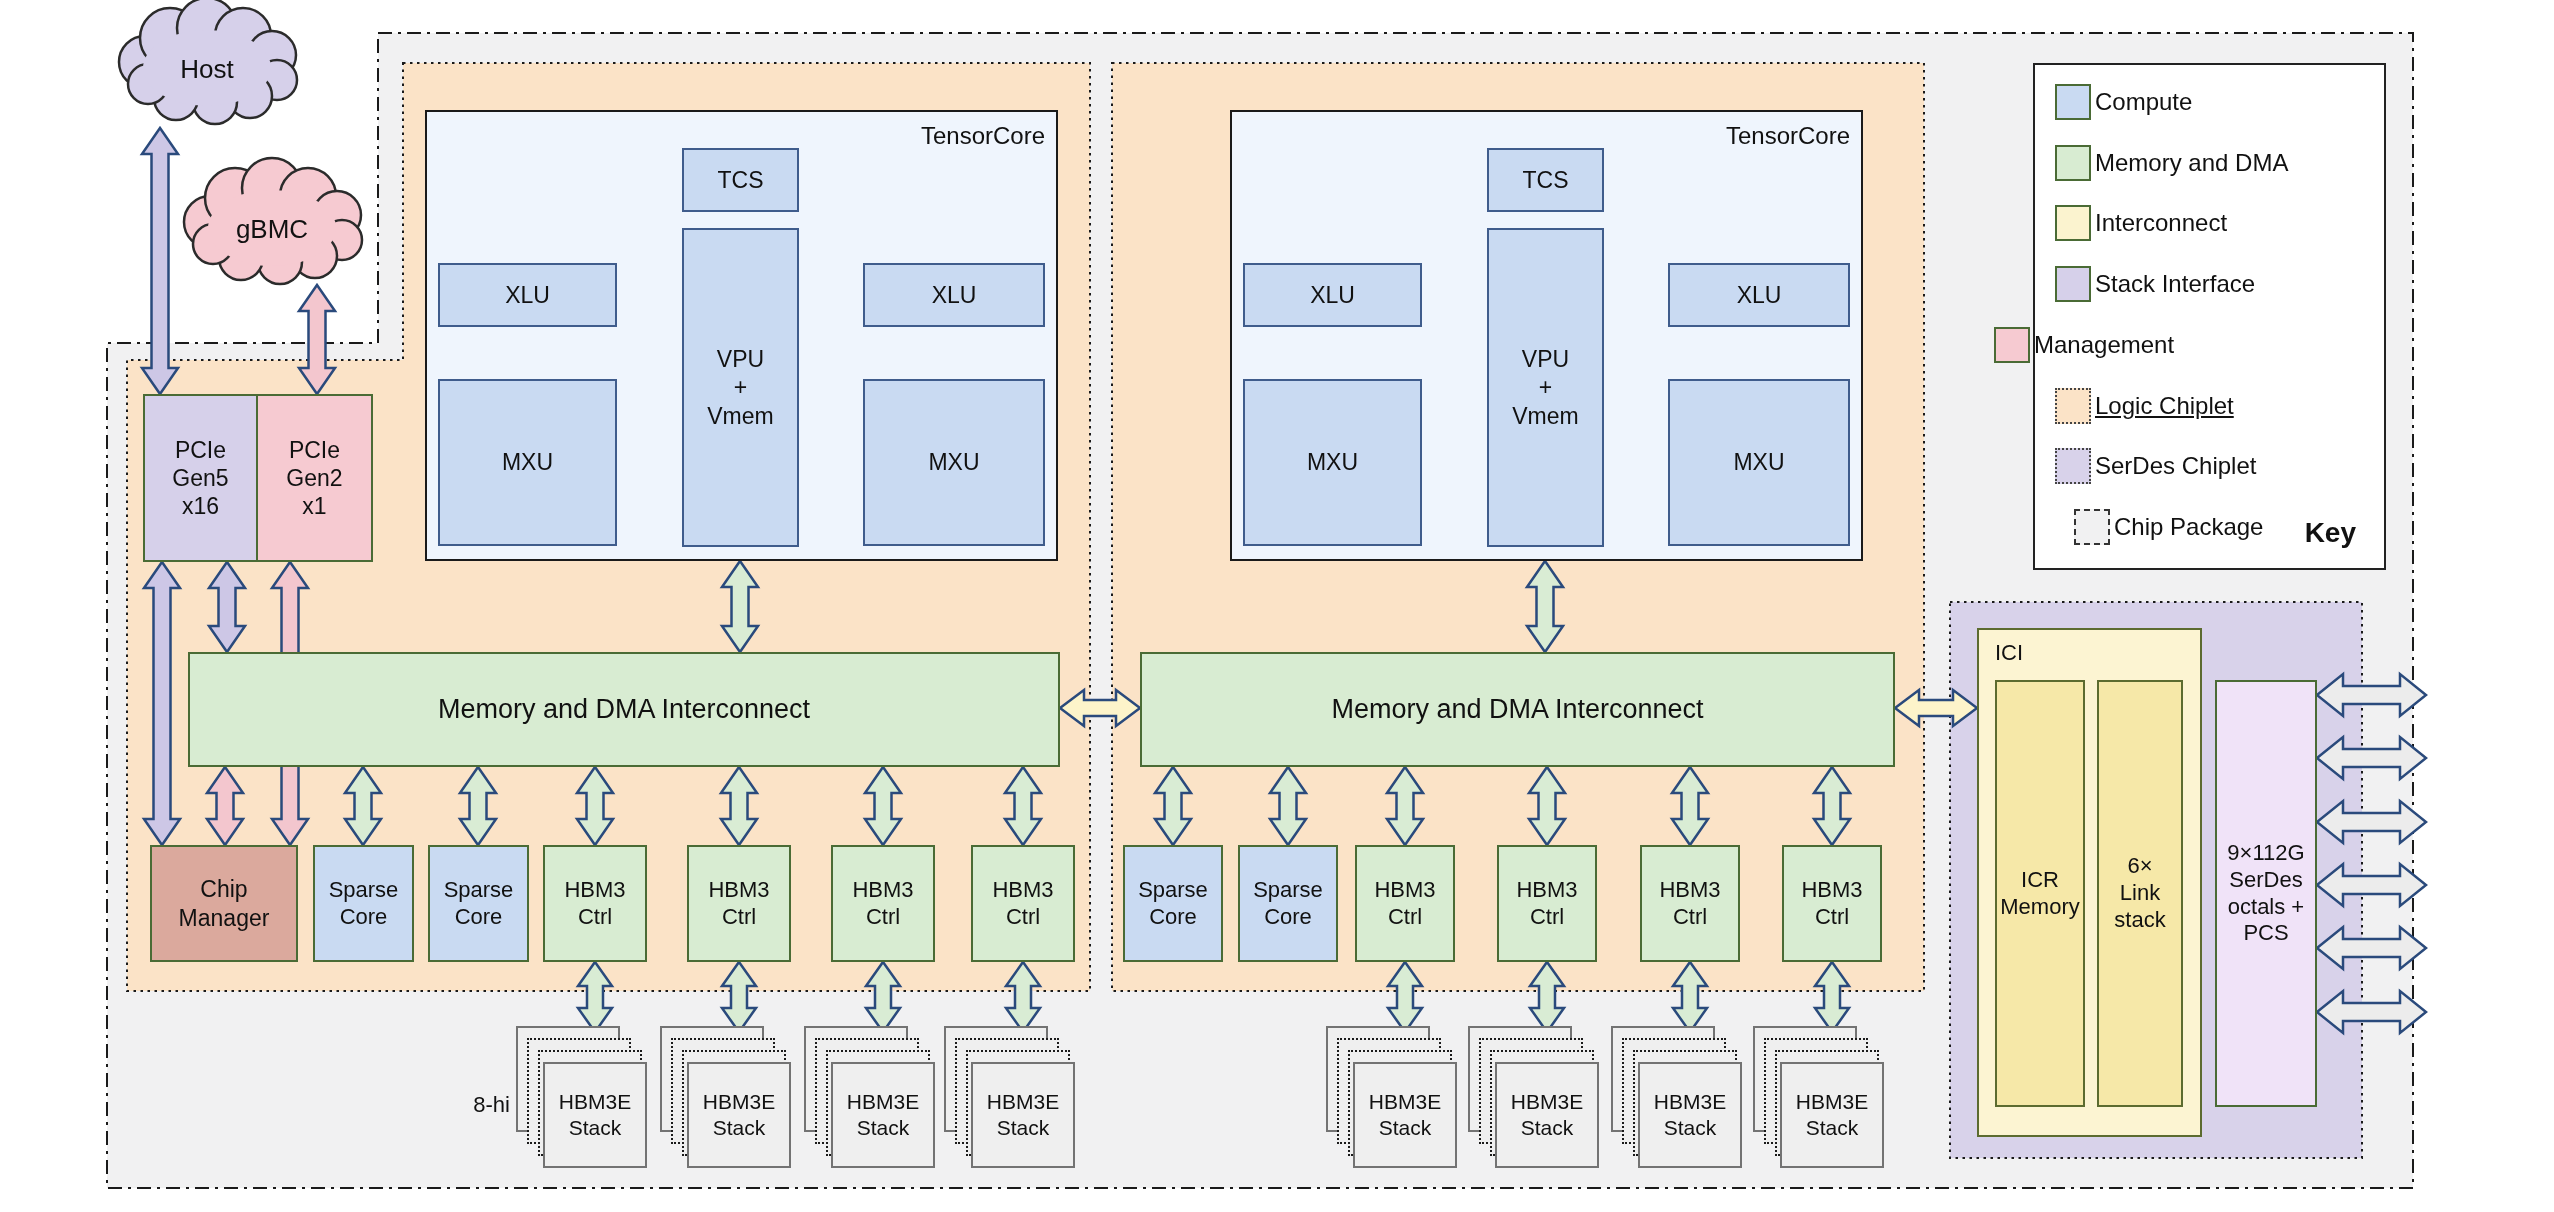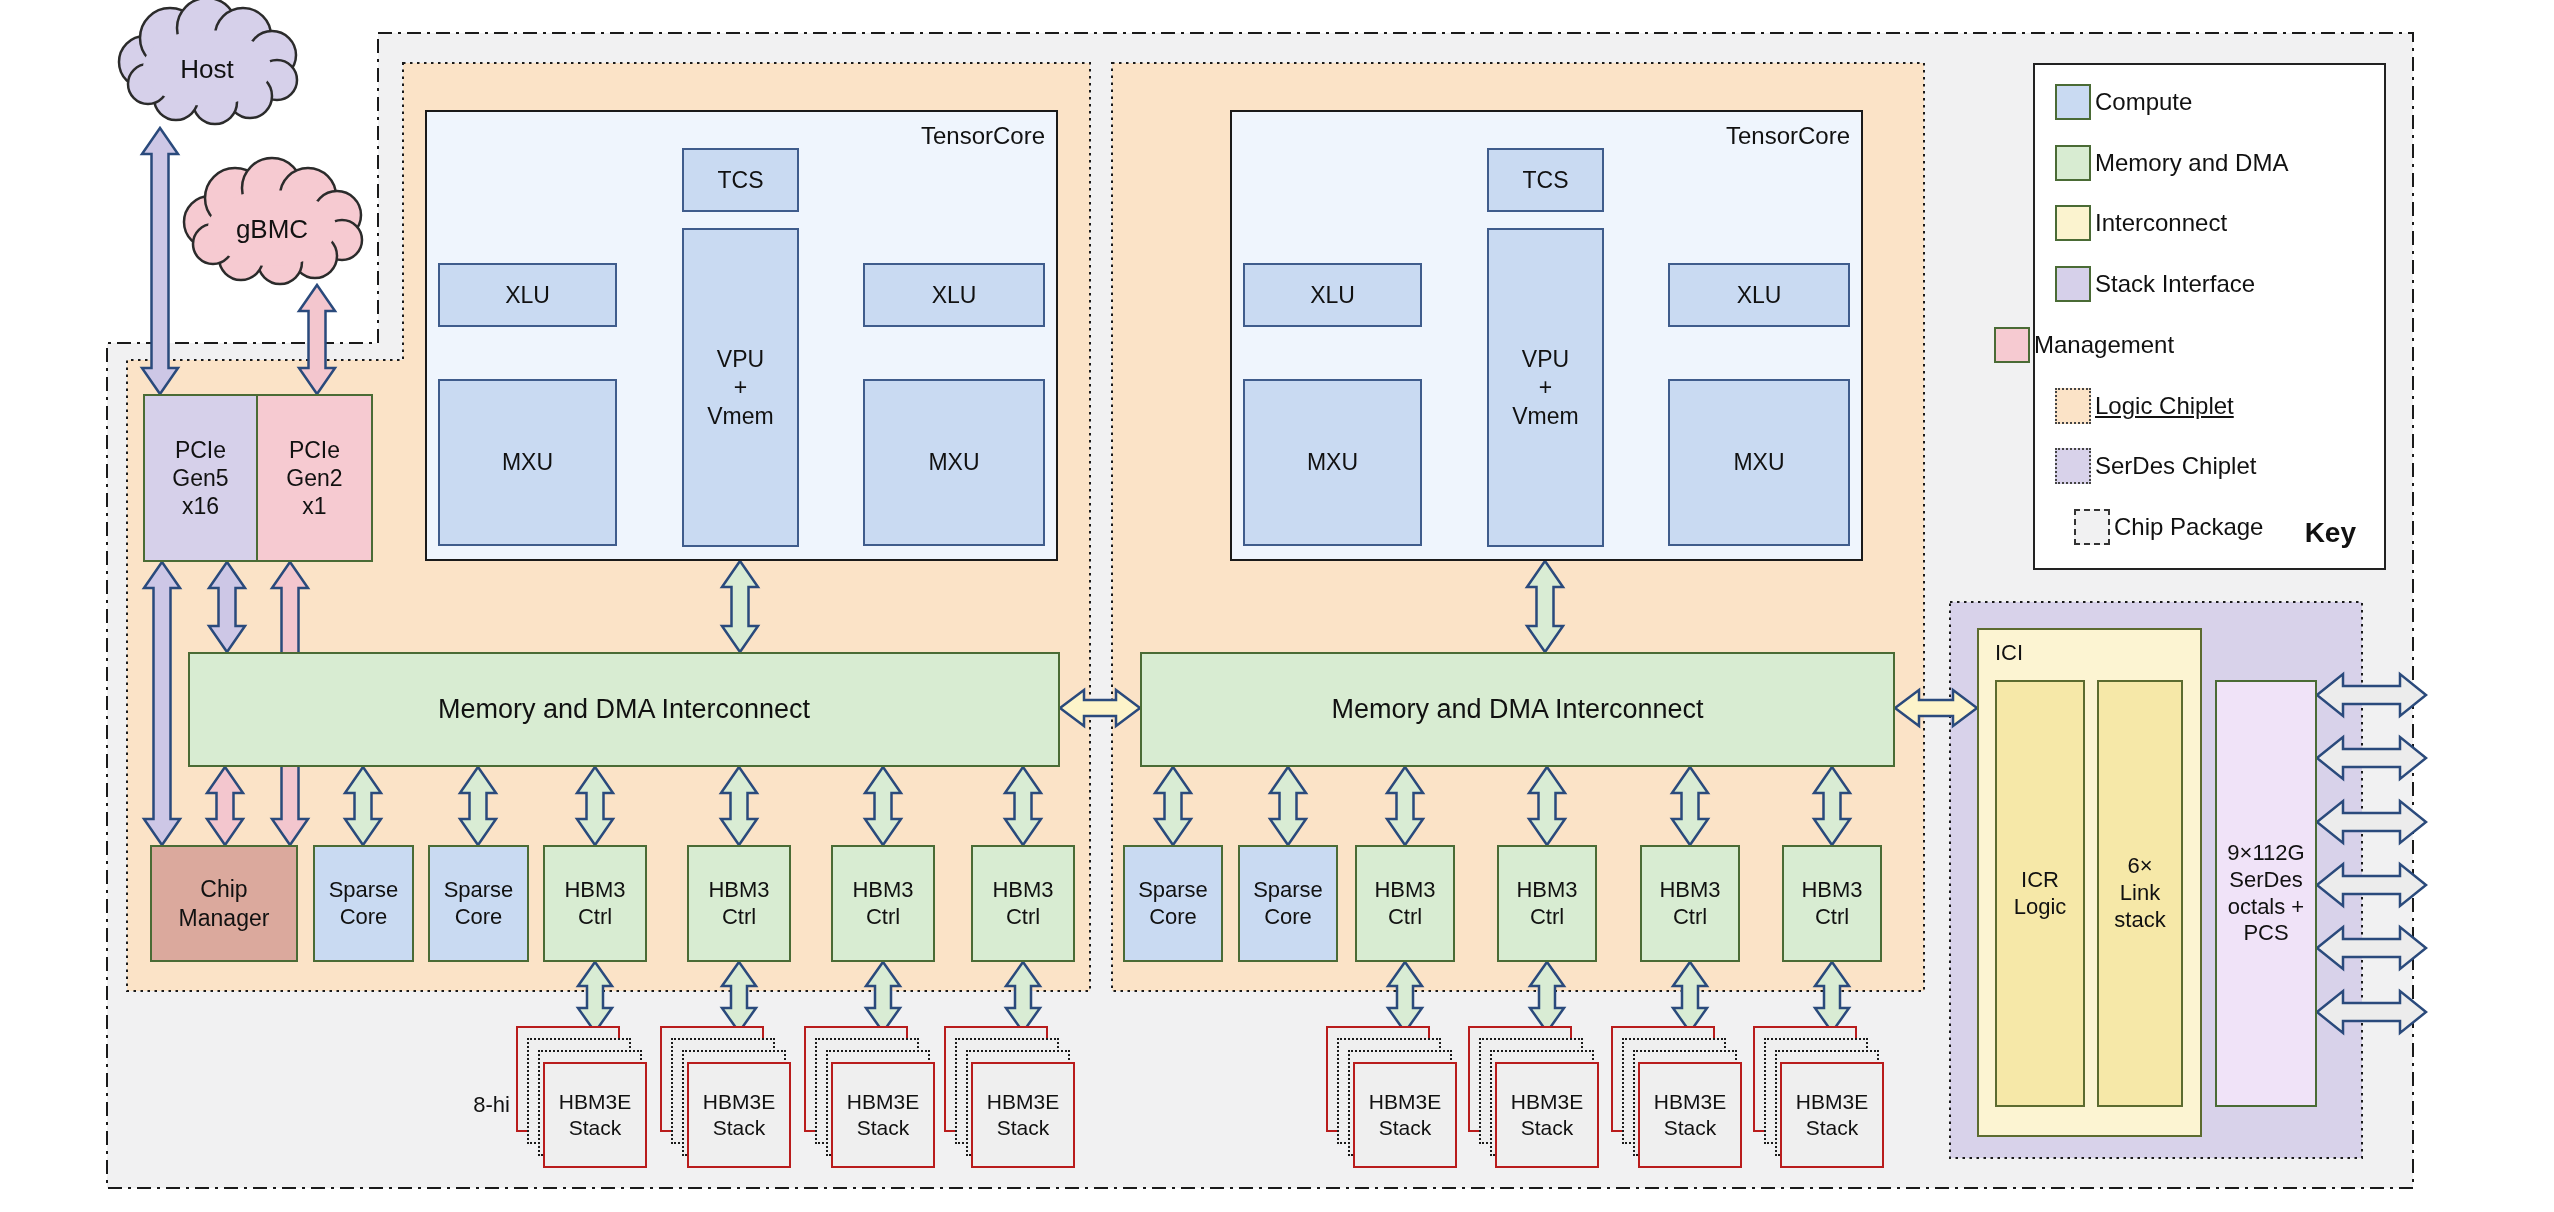--- a/index.html
+++ b/index.html
@@ -14,21 +14,21 @@
   .b-bluerow{background:#c9daf2;}
   .b-green{background:#d8ecd2;}
   .b-host{background:#d6d0ea;}
   .b-mgmt{background:#f6cad1;}
   .b-cm{background:#dba99d;}
   .b-tc{background:#eff5fd;border:2.5px solid #1a1a1a;z-index:1;}
   .b-ici{background:#fcf4d2;border-color:#5c6b2f;}
   .b-iciin{background:#f6e8a8;border-color:#5c6b2f;}
   .b-serdes{background:#f0e3f8;}
   .b-legend{background:#ffffff;border:2px solid #222;}
-  .b-stack{background:#efefef;border:2px solid #b91c1c;}
+  .b-stack{background:#efefef;border:2px solid #737373;}
   .b-stackd{background:#efefef;border:2px dotted #1a1a1a;}
   .f21{font-size:21px}.f22{font-size:22px}.f23{font-size:23px}.f24{font-size:24px}
   .f26{font-size:26px}.f27{font-size:27px}.f28{font-size:28px;font-weight:bold}
   .legend-row{position:absolute;display:flex;align-items:center;gap:4px;z-index:3;}
   .swatch{width:36px;height:36px;box-sizing:border-box;flex:0 0 auto;}
   .sw-compute{background:#c9daf2;border:2px solid #4a6b35;}
   .sw-memory{background:#d8ecd2;border:2px solid #4a6b35;}
   .sw-interconnect{background:#fbf3cf;border:2px solid #4a6b35;}
   .sw-host{background:#d6d0ea;border:2px solid #4a6b35;}
   .sw-management{background:#f6cad1;border:2px solid #4a6b35;}
@@ -282,21 +282,21 @@
     <div class="bx b-stackd" style="left: 1775px; top: 1050px; width: 104px; height: 106px;"></div>
     <div class="bx b-stack" style="left: 1780px; top: 1062px; width: 104px; height: 106px;">
       <div class="lbl f21">HBM3E
 Stack</div>
     </div>
     <div class="txt f22" style="left: 440px; top: 1092px; width: 70px; text-align: right;">8-hi</div>
     <div class="bx b-ici" style="left: 1977px; top: 628px; width: 225px; height: 509px;"></div>
     <div class="txt f22" style="left: 1995px; top: 640px; width: 80px; text-align: left;">ICI</div>
     <div class="bx b-iciin" style="left: 1995px; top: 680px; width: 90px; height: 427px;">
       <div class="lbl f22">ICR
-Logic</div>
+Memory</div>
     </div>
     <div class="bx b-iciin" style="left: 2097px; top: 680px; width: 86px; height: 427px;">
       <div class="lbl f22">6×
 Link
 stack</div>
     </div>
     <div class="bx b-serdes" style="left: 2215px; top: 680px; width: 102px; height: 427px;">
       <div class="lbl f22">9×112G
 SerDes
 octals +

